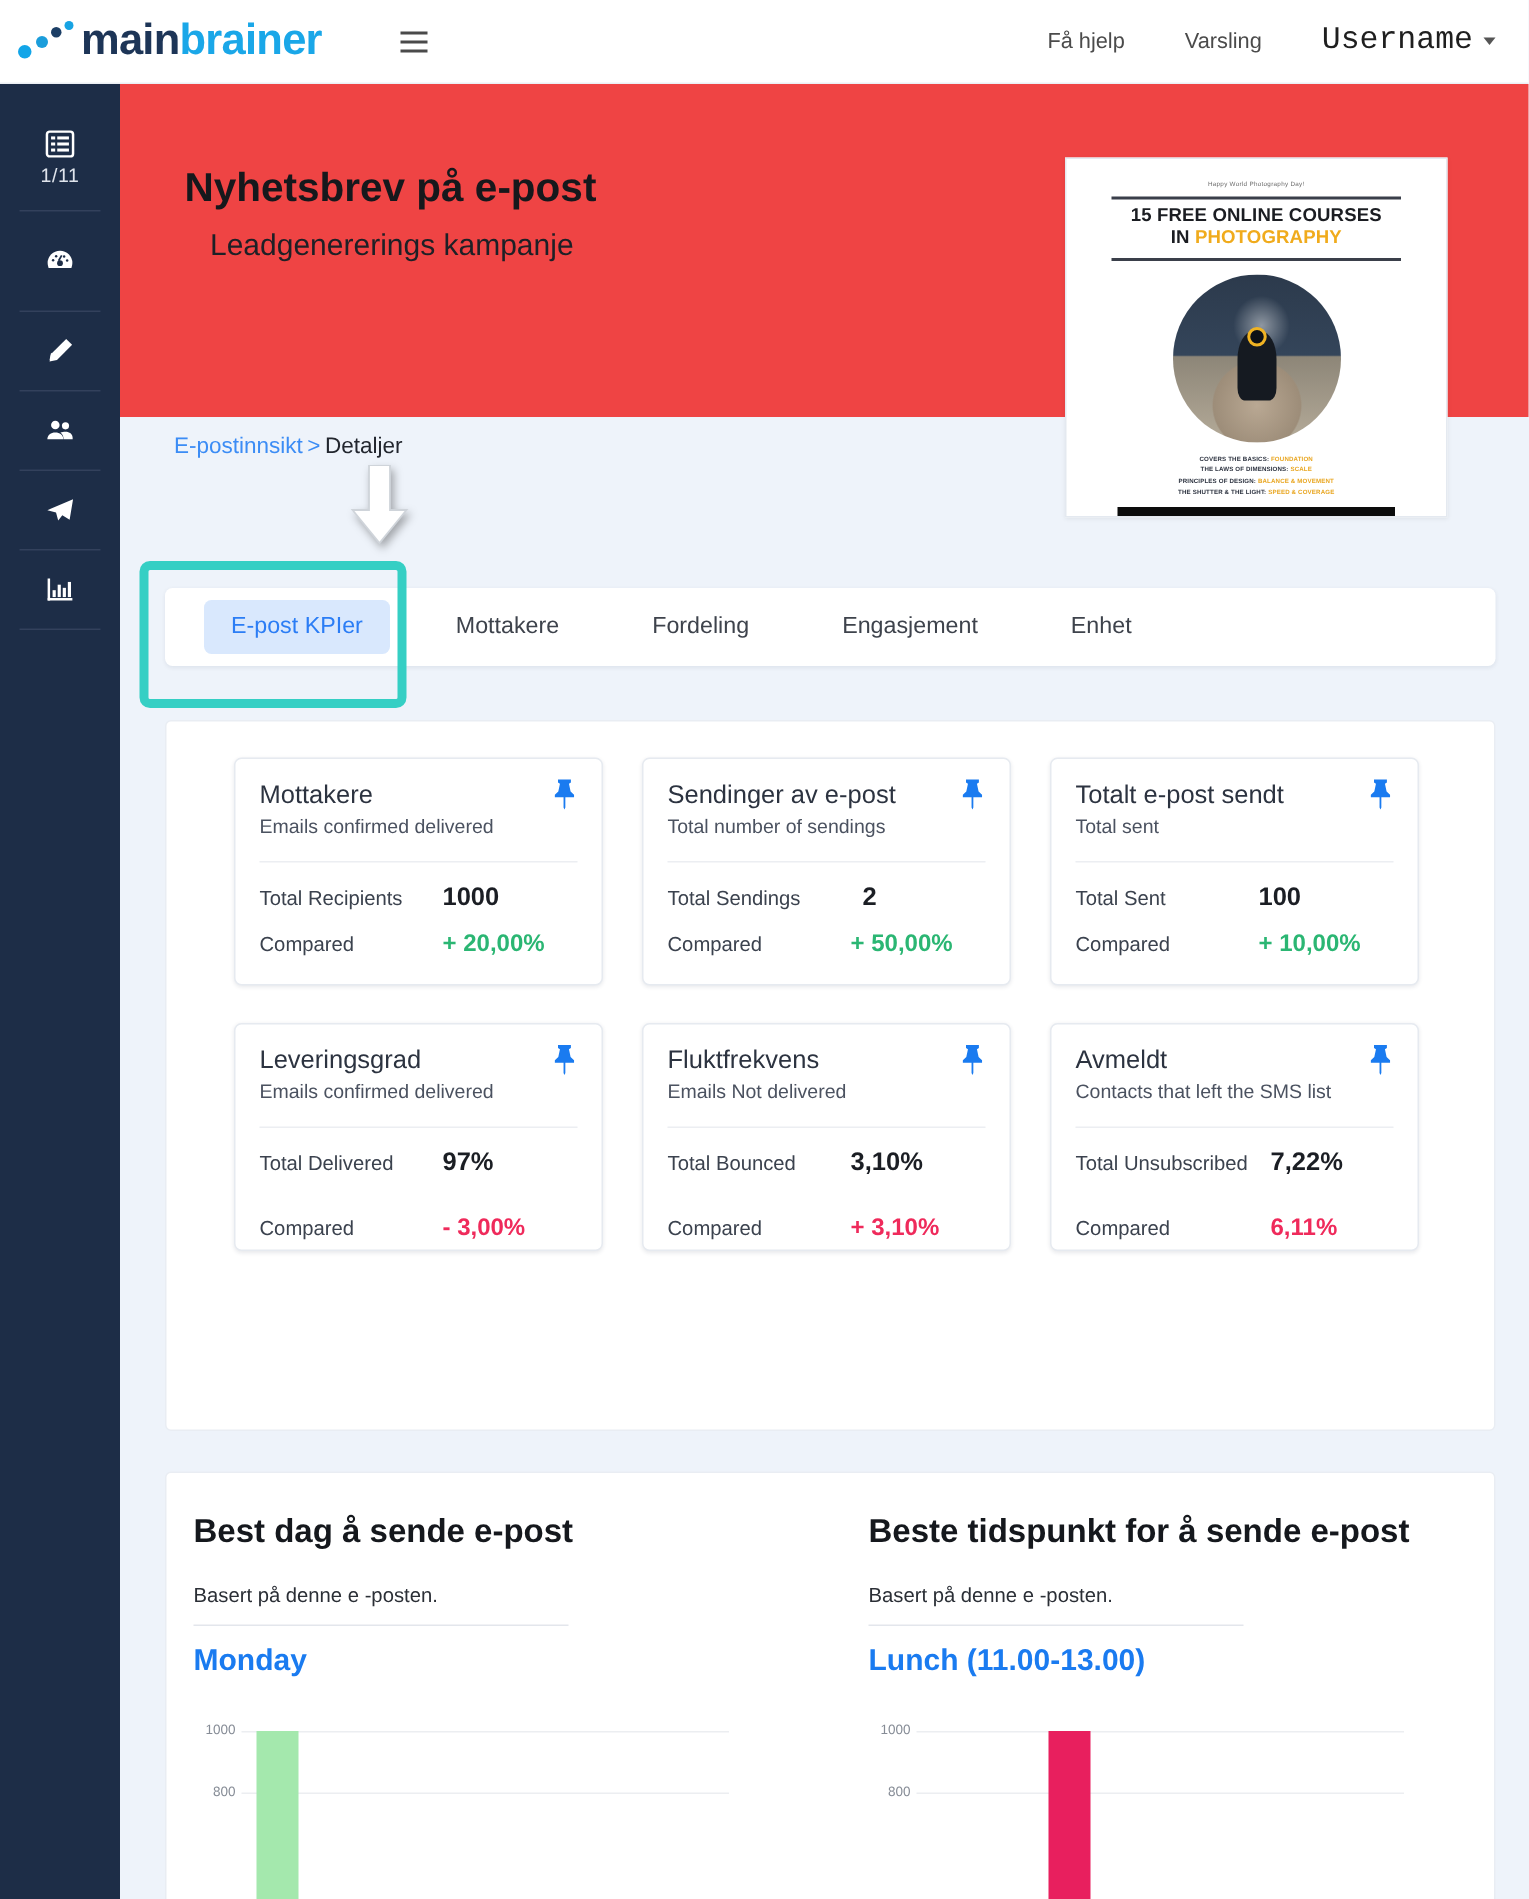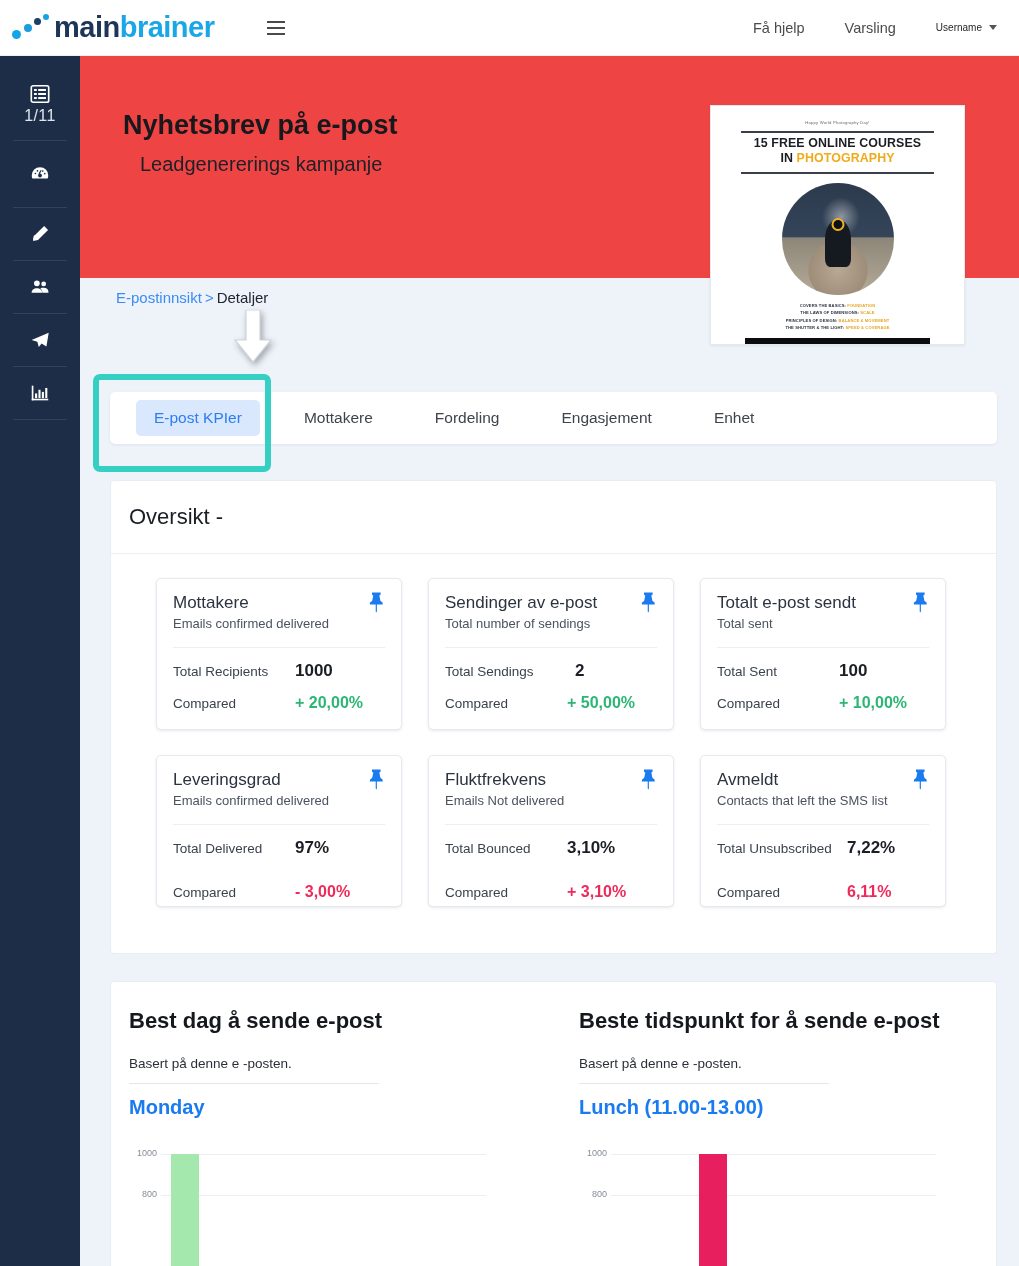--- a/index.html
+++ b/index.html
@@ -23,34 +23,34 @@
   .d2 { width: 8px; height: 8px; background: #1b9ddb; left: 12px; top: 10px; }
   .d3 { width: 7px; height: 7px; background: #1c3f66; left: 22px; top: 4px; }
   .d4 { width: 6px; height: 6px; background: #17a3e3; left: 31px; top: 0px; }
   .logo-text { font-size: 29px; font-weight: bold; letter-spacing: -0.5px; }
   .logo-text .a { color: #1d3557; }
   .logo-text .b { color: #1aa7e8; }
   .hamburger { margin-left: 16px; display:flex; flex-direction:column; gap:4px; cursor:pointer; }
   .hamburger span { display:block; width: 18px; height: 2px; background: #4a4a4a; }
   .top-right { margin-left: auto; display: flex; align-items: center; gap: 40px; margin-right: 22px; }
   .top-link { font-size: 14.5px; color: #4b4b4b; cursor: pointer; }
-  .top-user { font-size: 10px; color: #1f1f1f; cursor: pointer; display:flex; align-items:center; gap:7px;}
+  .top-user { font-size: 21px; color: #1f1f1f; cursor: pointer; display:flex; align-items:center; gap:7px;font-family:Liberation Mono, monospace;}
   .caret { width:0;height:0;border-left:4px solid transparent;border-right:4px solid transparent;border-top:5px solid #555; }
 
   
   .sidebar {
     position: absolute; top: 56px; left: 0; width: 80px; height: 1210px;
     background: #1d2d47;
   }
   .side-item {
     position: relative; height: 52px; display:flex; flex-direction:column;
     align-items:center; justify-content:center; color:#ffffff; cursor:pointer;
   }
   .side-sep { width: 54px; height:1px; background:#33415c; margin: 0 auto; }
-  .side-count { font-size: 16px; color:#dfe4ec; margin-top:2px; letter-spacing:.4px;}
+  .side-count { font-size: 13px; color:#dfe4ec; margin-top:2px; letter-spacing:.4px;}
   .ico { width: 22px; height: 22px; display:block; }
 
   
   .main { position:absolute; top:56px; left:80px; width:939px; height:1210px; background:#eef3fa; }
 
   .hero { position:relative; height:222px; background:#ef4444; }
   .hero-title { position:absolute; left:43px; top:54px; font-size:27px; font-weight:bold; color:#16181c; }
   .hero-sub { position:absolute; left:60px; top:97px; font-size:20px; color:#1d2026; }
 
   .thumb {
@@ -299,23 +299,20 @@
     <div class="tab-spacer"></div>
     <div class="tab">Fordeling</div>
     <div class="tab-spacer"></div>
     <div class="tab">Engasjement</div>
     <div class="tab-spacer"></div>
     <div class="tab">Enhet</div>
   </div>
   <div class="highlight-box"></div>
 
   <div class="panel">
-    <div class="panel-head">
-      <h2>Oversikt -</h2>
-    </div>
 
     <div class="kpi-grid">
 
       <div class="kpi">
         <h3>Mottakere</h3>
         <div class="sub">Emails confirmed delivered</div>
         <svg class="pin" width="20" height="22" viewBox="0 0 20 22">
           <path d="M6.4 1.6h7.2v2.1l-1.3.8 1.1 5.2 2.3 2.1v1.7H9.9v6.9l-.6 1.2-.6-1.2v-6.9H2.9v-1.7L5.2 9.7l1.1-5.2-1.3-.8V1.6z" fill="#1a7bf0"></path>
         </svg>
         <div class="rule"></div>

